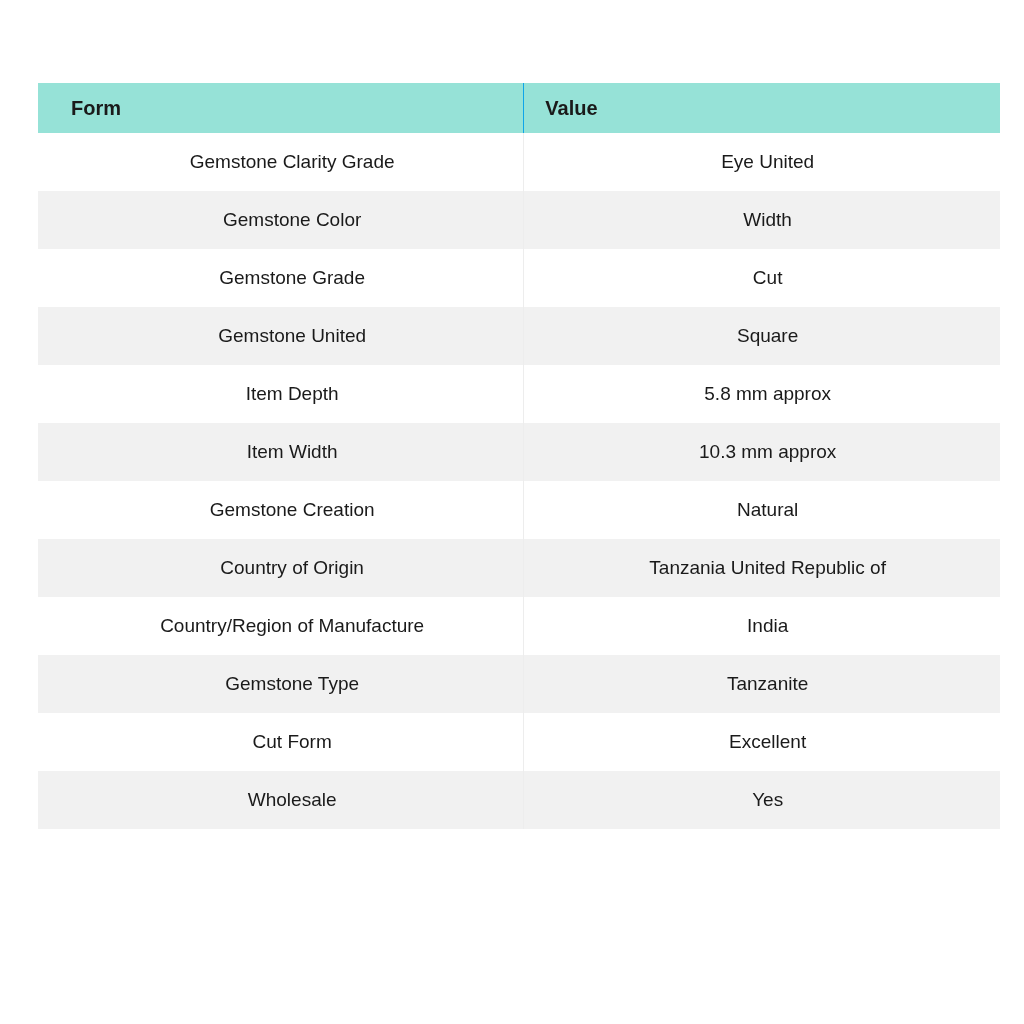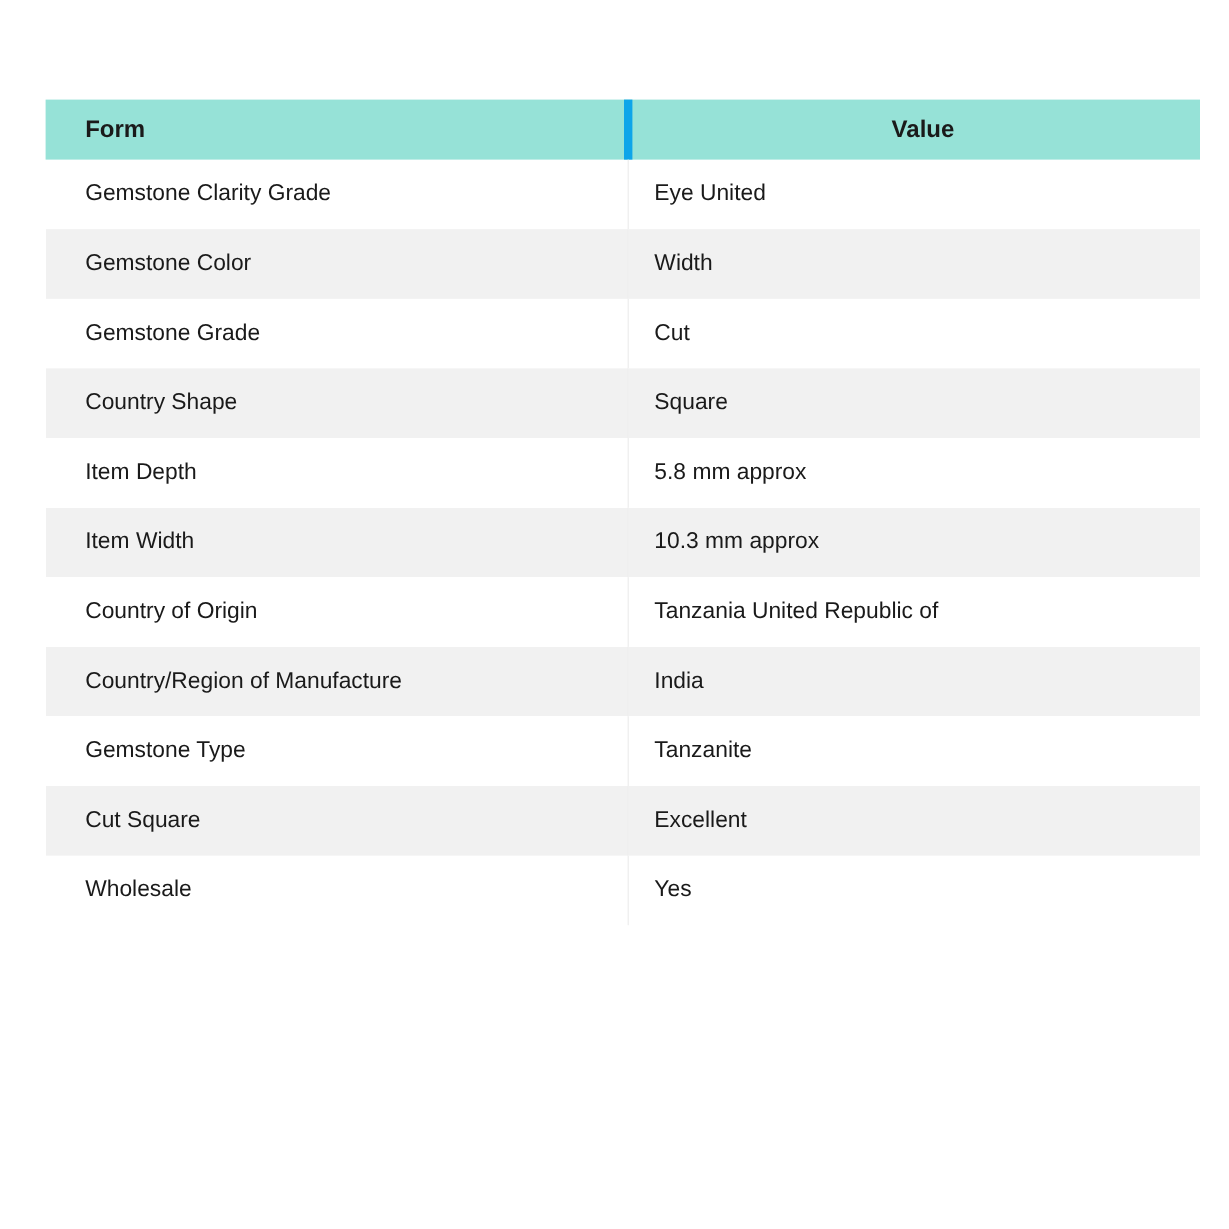--- a/index.html
+++ b/index.html
@@ -37,32 +37,32 @@
   .spec-table th {
     background: var(--header-bg);
     height: 50px;
     text-align: left;
     vertical-align: middle;
     font-size: 20px;
     font-weight: 600;
     padding: 0 10px 0 33px;
   }
   .spec-table th.value-col {
-    border-left: 7px solid #0ea5e9;
+    border-left: 1px solid #0ea5e9;
     padding-left: 21px;
-    text-align: center;
   }
   .spec-table td {
     height: 58px;
     vertical-align: middle;
     font-size: 19px;
     font-weight: 400;
     padding: 0 10px 0 33px;
     white-space: nowrap;
     overflow: hidden;
+    text-align: center;
   }
   .spec-table td.value-col {
     border-left: 1px solid var(--divider-color);
     padding-left: 21px;
   }
   .spec-table tbody tr:nth-child(even) td {
     background: var(--stripe-bg);
   }
   .spec-table tbody tr:nth-child(odd) td {
     background: #ffffff;
@@ -93,55 +93,59 @@
     <td class="name-col">Gemstone Color</td>
     <td class="value-col">Width</td>
   </tr>
 
   <tr>
     <td class="name-col">Gemstone Grade</td>
     <td class="value-col">Cut</td>
   </tr>
 
   <tr>
-    <td class="name-col">Country Shape</td>
+    <td class="name-col">Gemstone United</td>
     <td class="value-col">Square</td>
   </tr>
 
 
   <tr>
     <td class="name-col">Item Depth</td>
     <td class="value-col">5.8 mm approx</td>
   </tr>
 
 
   <tr>
     <td class="name-col">Item Width</td>
     <td class="value-col">10.3 mm approx</td>
   </tr>
 
+  <tr>
+    <td class="name-col">Gemstone Creation</td>
+    <td class="value-col">Natural</td>
+  </tr>
 
   <tr>
     <td class="name-col">Country of Origin</td>
     <td class="value-col">Tanzania United Republic of</td>
   </tr>
 
   <tr>
     <td class="name-col">Country/Region of Manufacture</td>
     <td class="value-col">India</td>
   </tr>
 
 
   <tr>
     <td class="name-col">Gemstone Type</td>
     <td class="value-col">Tanzanite</td>
   </tr>
 
   <tr>
-    <td class="name-col">Cut Square</td>
+    <td class="name-col">Cut Form</td>
     <td class="value-col">Excellent</td>
   </tr>
 
   <tr>
     <td class="name-col">Wholesale</td>
     <td class="value-col">Yes</td>
   </tr>
 </tbody>
   </table>
 </div>

